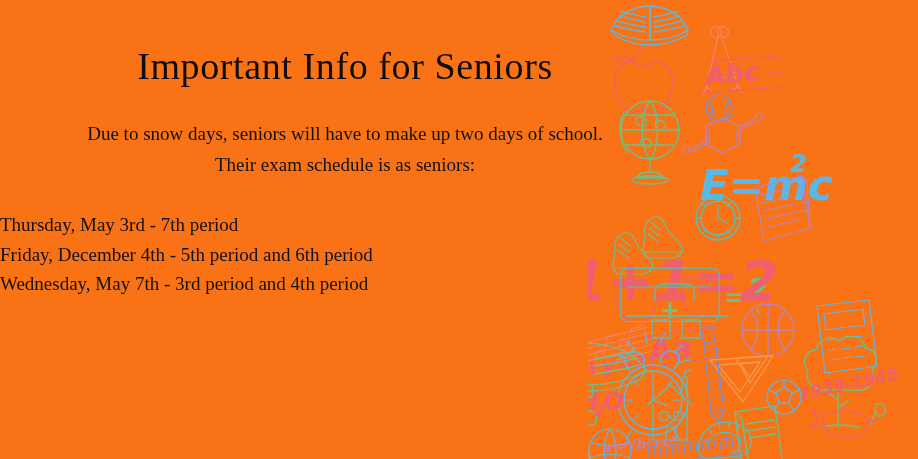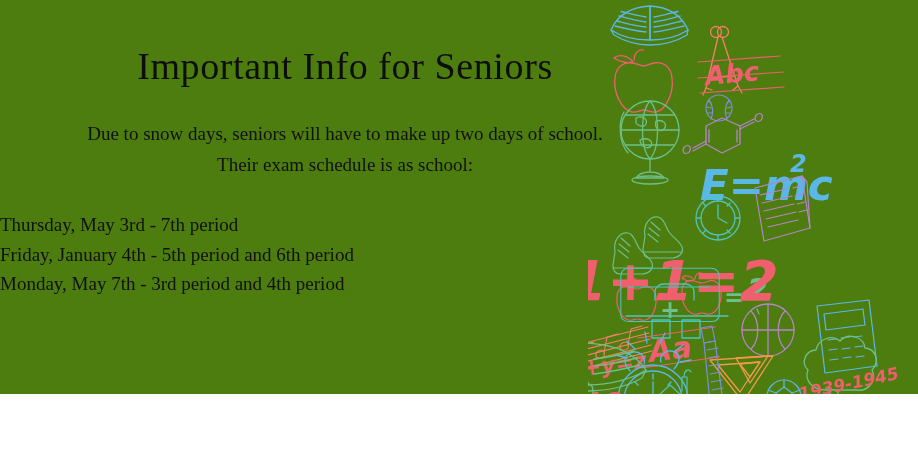--- a/index.html
+++ b/index.html
@@ -3,22 +3,22 @@
 <meta charset="utf-8">
 <style>
   html, body {
     margin: 0;
     padding: 0;
     background: #ffffff;
   }
   #page {
     position: relative;
     width: 918px;
-    height: 394px;
-    background: #4d7c0f;
+    height: 459px;
+    background: #f97316;
     overflow: hidden;
     font-family: "Liberation Serif", "DejaVu Serif", serif;
   }
 
   
   #text-col {
     position: absolute;
     left: 0;
     top: 0;
     width: 690px;
@@ -87,27 +87,27 @@
 <body>
 
 <div id="page">
 
   <div id="text-col">
 
     <div id="page-title">Important Info for Seniors</div>
 
     <div id="intro">
       <span class="line">Due to snow days, seniors will have to make up two days of school.</span>
-      <span class="line">Their exam schedule is as school:</span>
+      <span class="line">Their exam schedule is as seniors:</span>
     </div>
 
     <div id="schedule">
       <span class="sched-line">Thursday, May 3rd - 7th period</span>
-      <span class="sched-line">Friday, January 4th - 5th period and 6th period</span>
-      <span class="sched-line">Monday, May 7th - 3rd period and 4th period</span>
+      <span class="sched-line">Friday, December 4th - 5th period and 6th period</span>
+      <span class="sched-line">Wednesday, May 7th - 3rd period and 4th period</span>
     </div>
 
   </div>
 
   <div id="doodles">
   <svg viewBox="0 0 330 459" xmlns="http://www.w3.org/2000/svg" aria-hidden="true">
 
     <g class="dd" stroke="#5ab8e8" stroke-width="1.3">
       <path d="M23 30 C30 14 44 7 62 6 C62 18 62 30 62 40 C45 40 32 36 23 30 Z"></path>
       <path d="M62 6 C80 7 93 14 100 30 C91 36 78 40 62 40 Z"></path>

